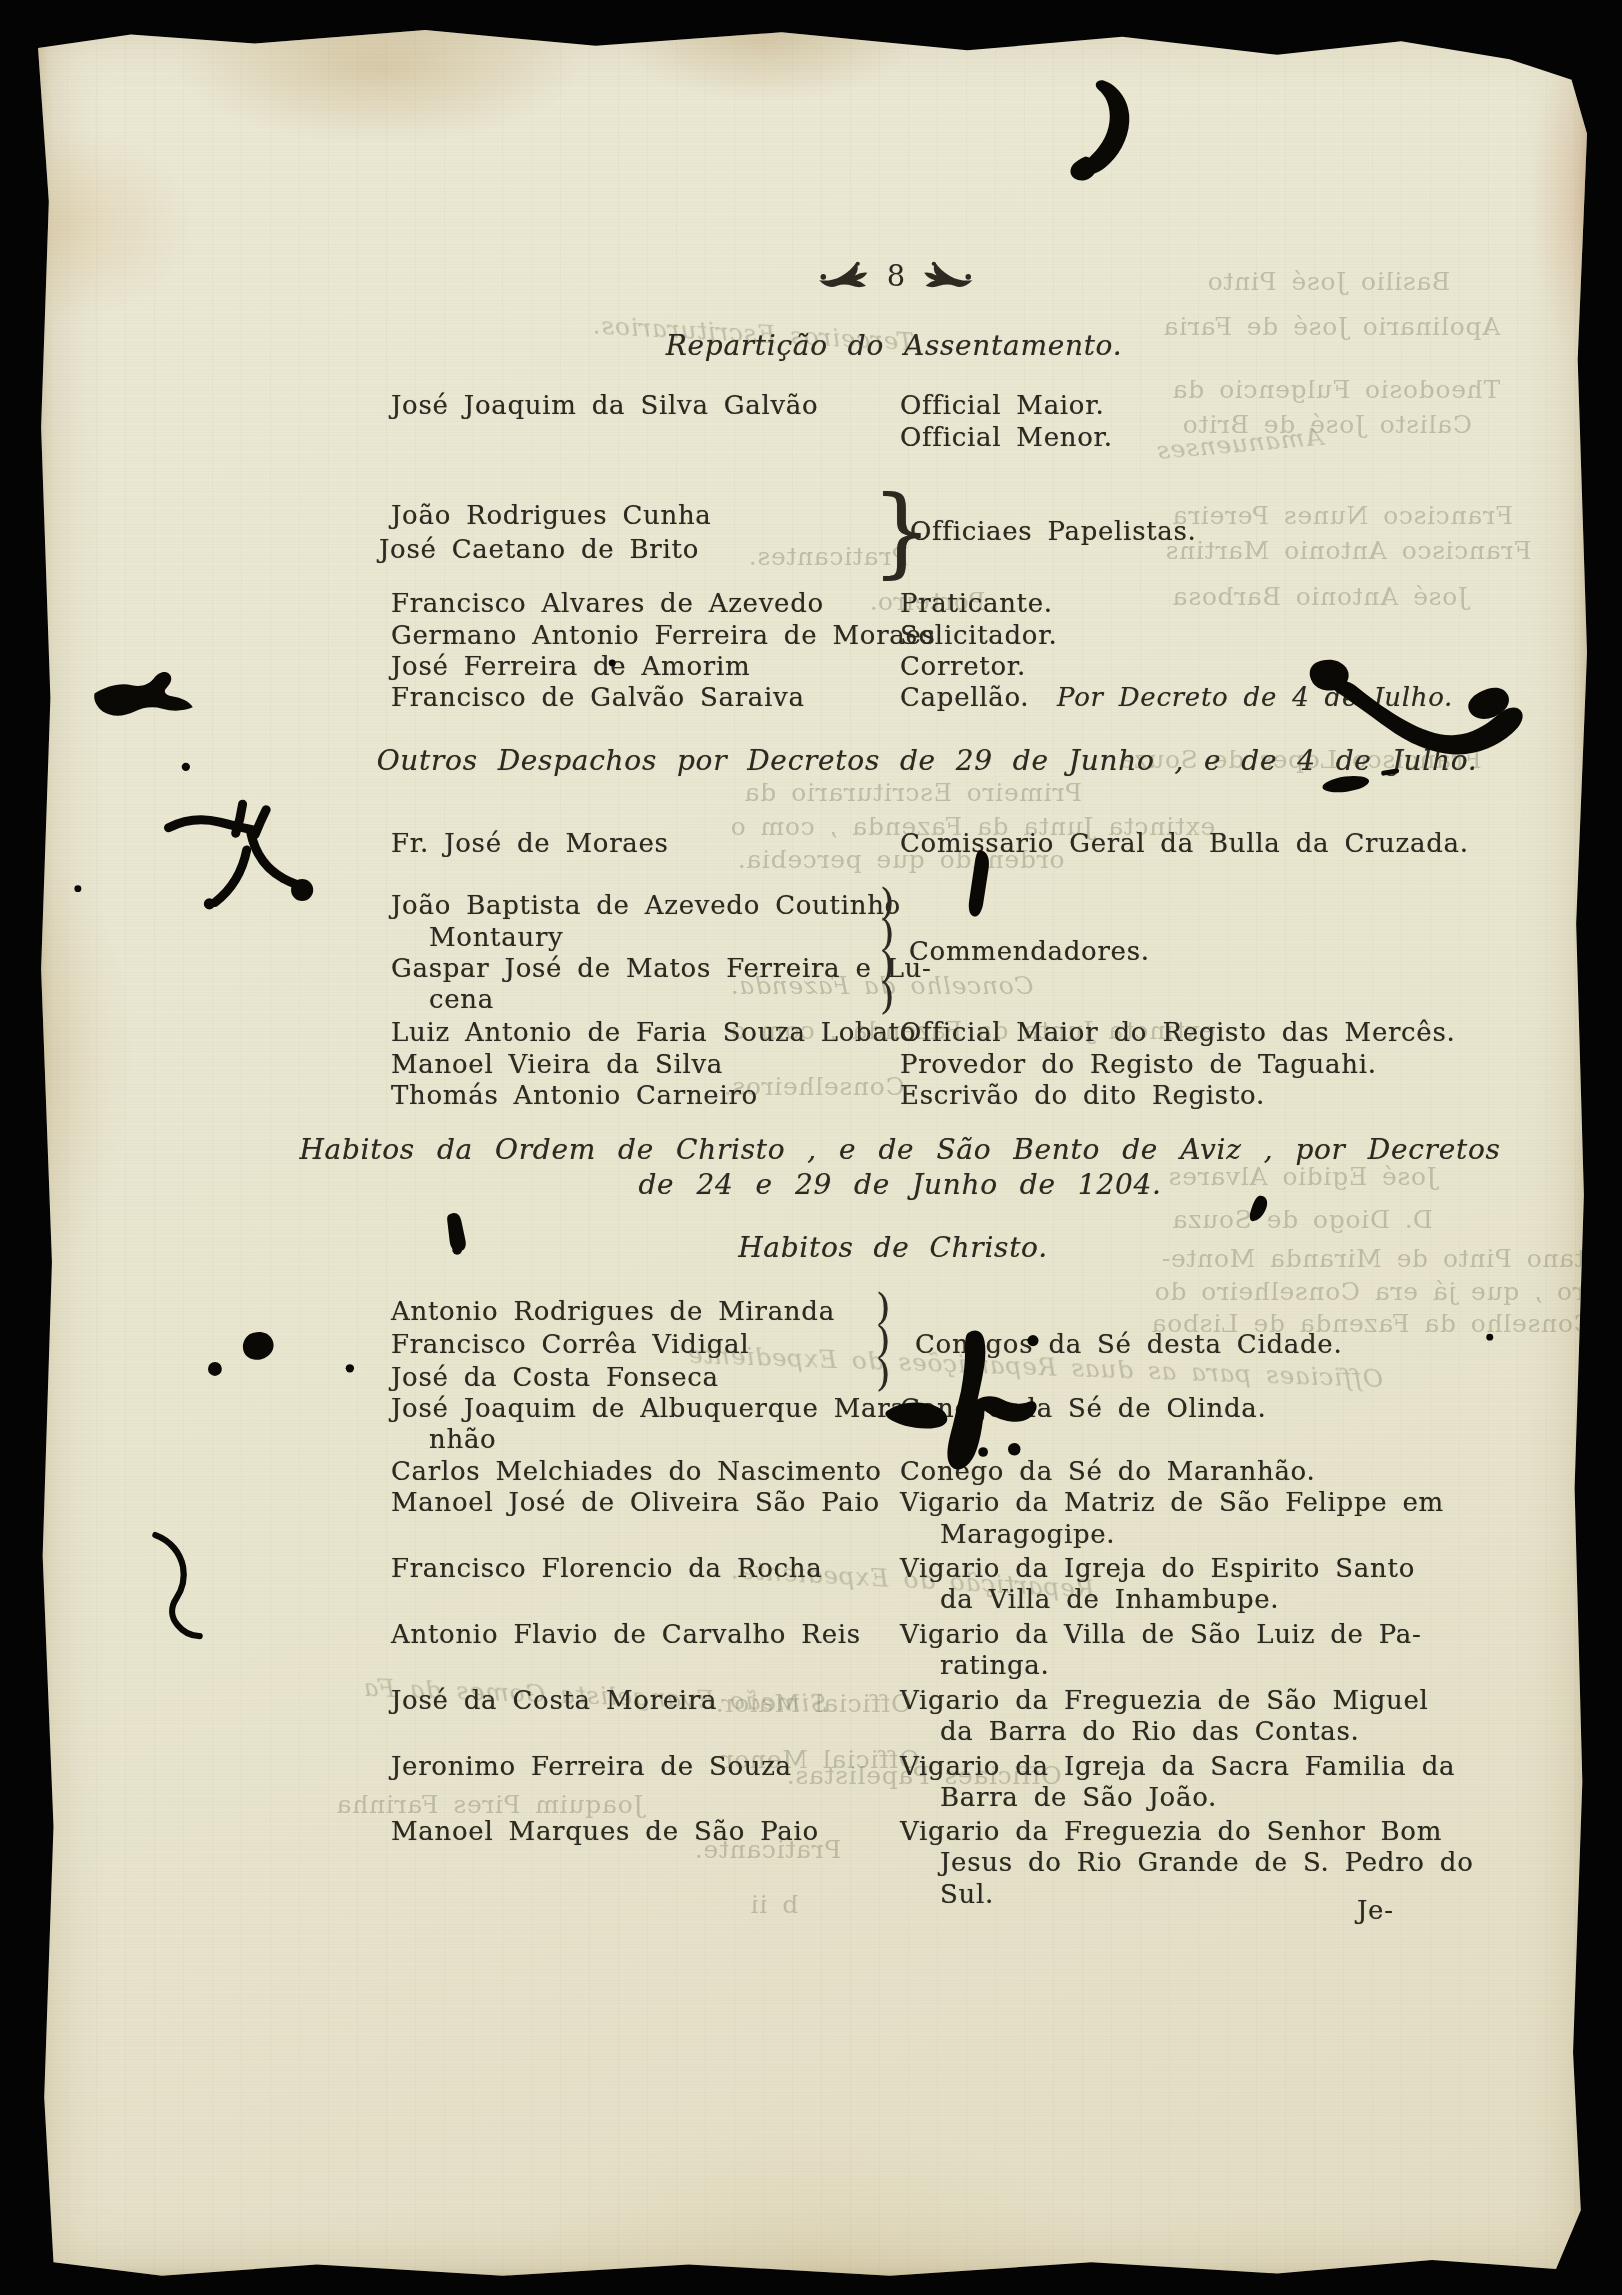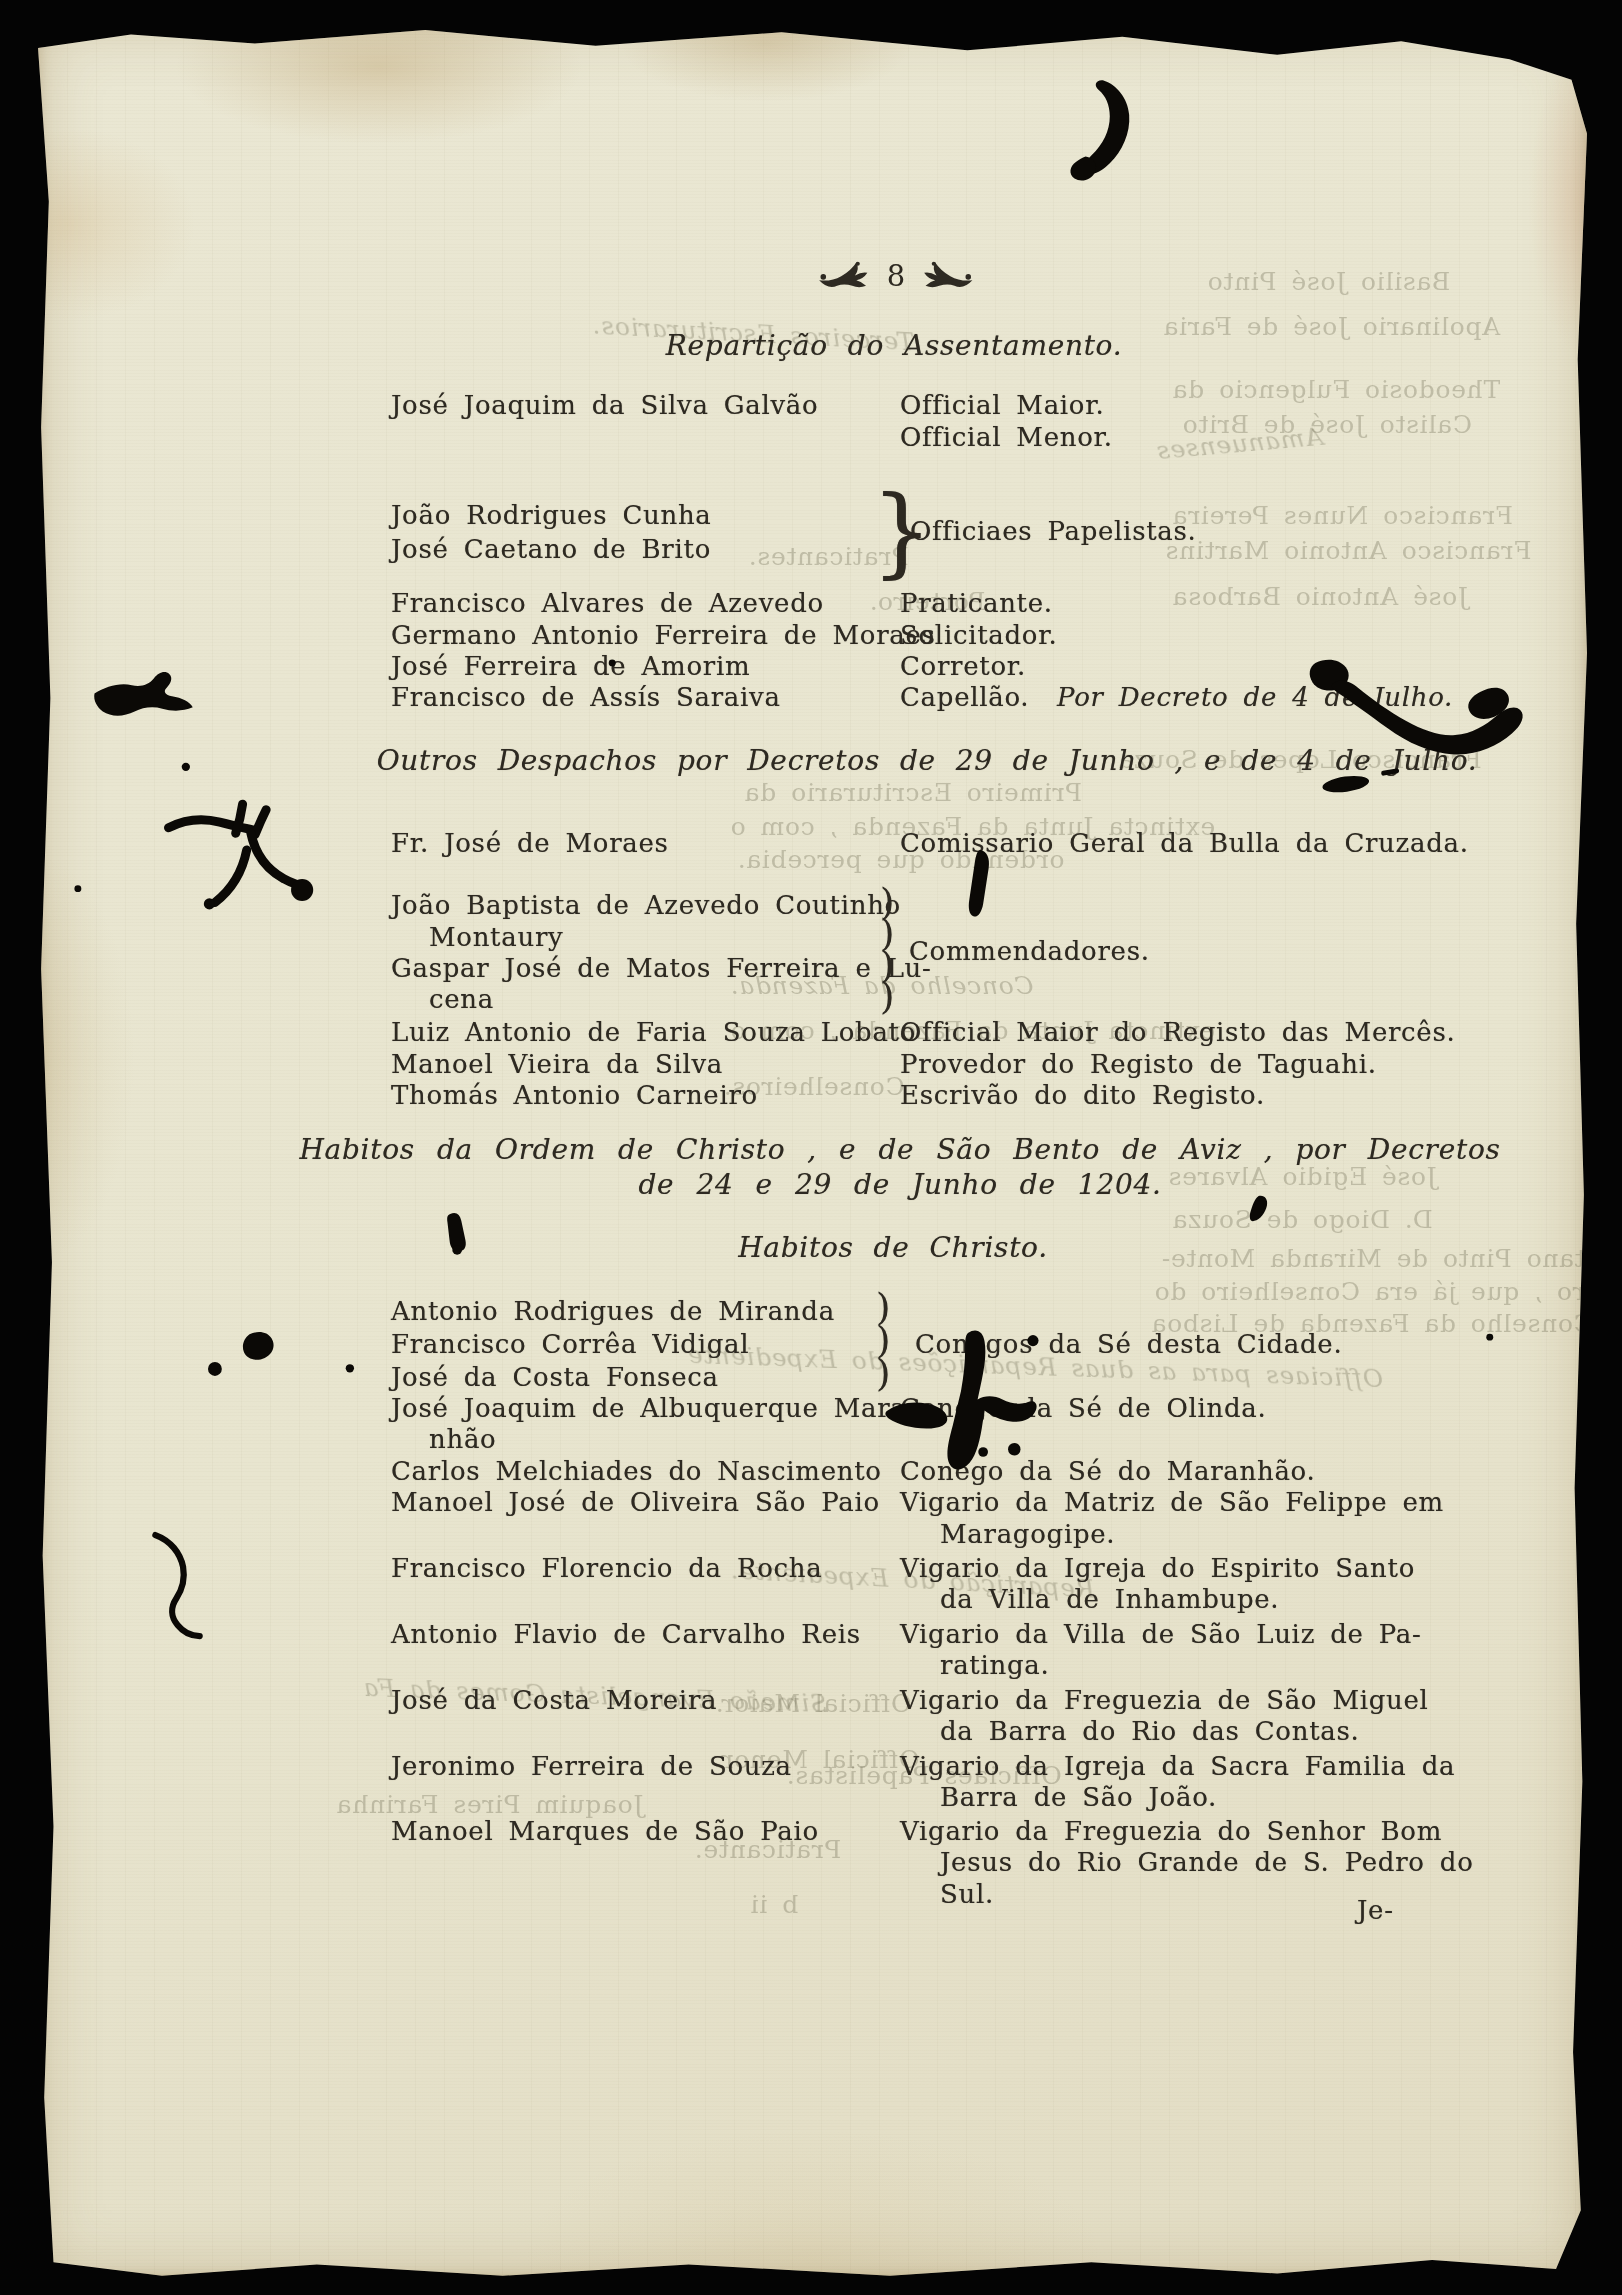--- a/index.html
+++ b/index.html
@@ -106,31 +106,31 @@
       </g>
     </svg>
   </div>
 
   <div class="ln it h ctr" style="left:856px;top:309px;">Repartição do Assentamento.</div>
   <div class="ln" style="left:353px;top:368px;">José Joaquim da Silva Galvão</div>
   <div class="ln" style="left:862px;top:368px;">Official Maior.</div>
   <div class="ln" style="left:862px;top:400px;">Official Menor.</div>
 
   <div class="ln" style="left:353px;top:478px;">João Rodrigues Cunha</div>
-  <div class="ln" style="left:353px;top:512px;">José Caetano de Brito</div>
+  <div class="ln" style="left:341px;top:512px;">José Caetano de Brito</div>
   <div class="ln brace" style="left:833px;top:462px;">}</div>
   <div class="ln" style="left:872px;top:494px;">Officiaes Papelistas.</div>
 
   <div class="ln" style="left:353px;top:566px;">Francisco Alvares de Azevedo</div>
   <div class="ln" style="left:862px;top:566px;">Praticante.</div>
   <div class="ln" style="left:353px;top:598px;">Germano Antonio Ferreira de Moraes</div>
   <div class="ln" style="left:862px;top:598px;">Solicitador.</div>
   <div class="ln" style="left:353px;top:629px;">José Ferreira de Amorim</div>
   <div class="ln" style="left:862px;top:629px;">Corretor.</div>
-  <div class="ln" style="left:353px;top:660px;">Francisco de Assís Saraiva</div>
+  <div class="ln" style="left:353px;top:660px;">Francisco de Galvão Saraiva</div>
   <div class="ln" style="left:862px;top:660px;">
     <span>Capellão.</span>
     <span class="it" style="margin-left:12.5px;">Por Decreto de 4 de Julho.</span>
   </div>
 
   <div class="ln it h ctr" style="left:869px;top:724px;margin-left:20px;">Outros Despachos por Decretos de 29 de Junho , e de 4 de Julho.</div>
   <div class="ln" style="left:353px;top:806px;">Fr. José de Moraes</div>
   <div class="ln" style="left:862px;top:806px;">Comissario Geral da Bulla da Cruzada.</div>
 
   <div class="ln" style="left:353px;top:868px;">João Baptista de Azevedo Coutinho</div>

